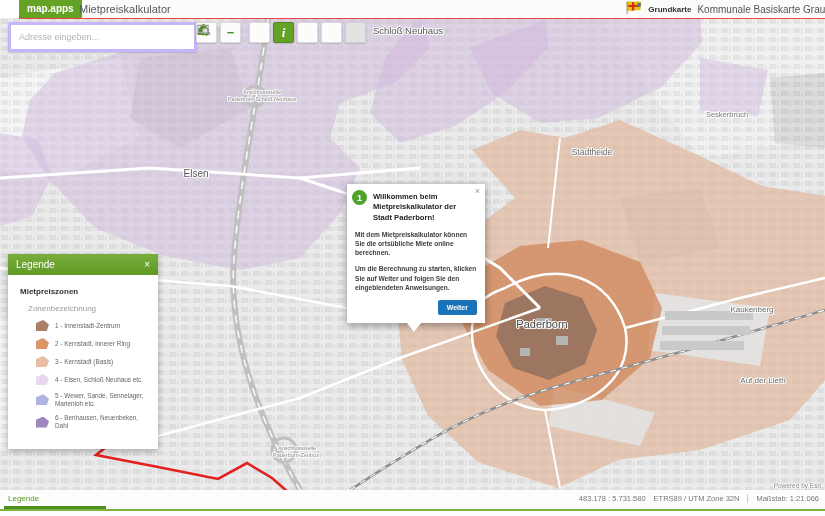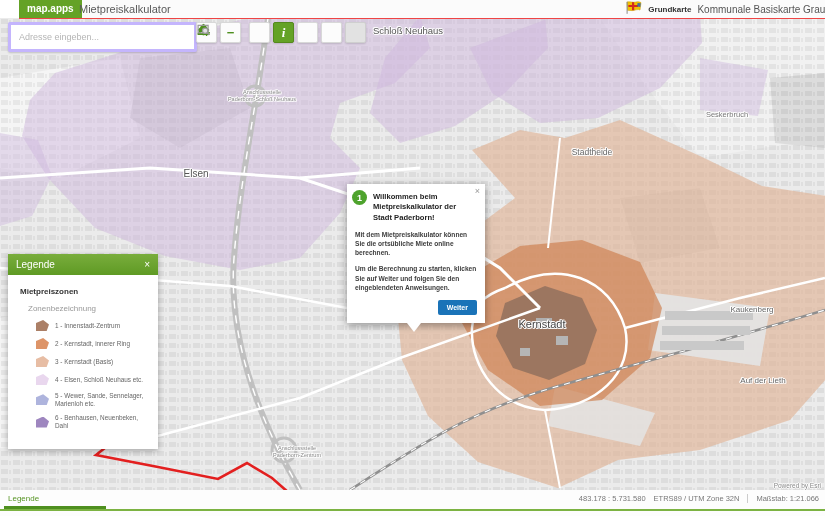--- a/index.html
+++ b/index.html
@@ -128,21 +128,21 @@
       <rect x="660" y="323" width="84" height="9" fill="#c9c9c9"></rect>
 
       <path d="M152,392 L120,418 L96,437 L158,449 L218,461 L247,445 L272,460 L297,482" stroke="#e31414" stroke-width="2.6" fill="none" opacity="0.95"></path>
     </svg>
 
     <div id="map-labels">
         <span class="map-label" style="left: 408px; top: 13px; font-size: 9.5px; color: rgb(85, 85, 85);">Schloß Neuhaus</span>
         <span class="map-label" style="left: 727px; top: 96px; font-size: 7.5px; color: rgb(119, 119, 119);">Seskerbruch</span>
         <span class="map-label" style="left: 592px; top: 134px; font-size: 8.5px; color: rgb(102, 102, 102);">Stadtheide</span>
         <span class="map-label" style="left: 196px; top: 156px; font-size: 10px; color: rgb(85, 85, 85);">Elsen</span>
-        <span class="map-label" style="left: 542px; top: 307px; font-size: 11px; color: rgb(68, 68, 68);">Kernstadt</span>
+        <span class="map-label" style="left: 542px; top: 307px; font-size: 11px; color: rgb(68, 68, 68);">Paderborn</span>
         <span class="map-label" style="left: 752px; top: 292px; font-size: 8px; color: rgb(102, 102, 102);">Kaukenberg</span>
         <span class="map-label" style="left: 763px; top: 363px; font-size: 8px; color: rgb(102, 102, 102);">Auf der Lieth</span>
         <span class="map-label" style="left: 262px; top: 78px; font-size: 5.5px; color: rgb(136, 136, 136);">Anschlussstelle
 Paderborn-Schloß Neuhaus</span>
         <span class="map-label" style="left: 297px; top: 434px; font-size: 5.5px; color: rgb(136, 136, 136);">Anschlussstelle
 Paderborn-Zentrum</span>
       </div>
     <div class="attribution">Powered by Esri</div>
   </div>
 

